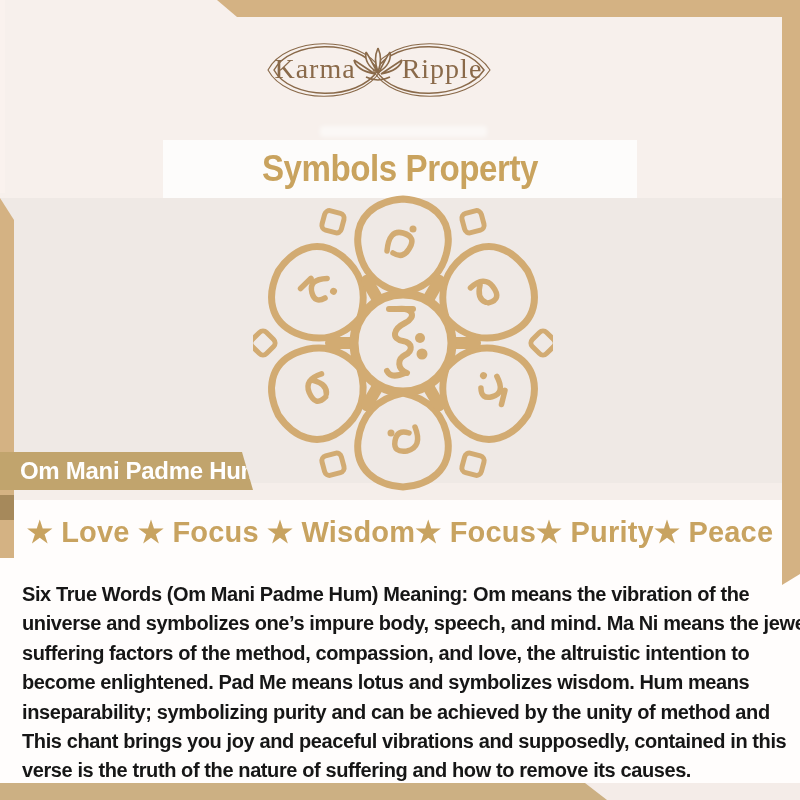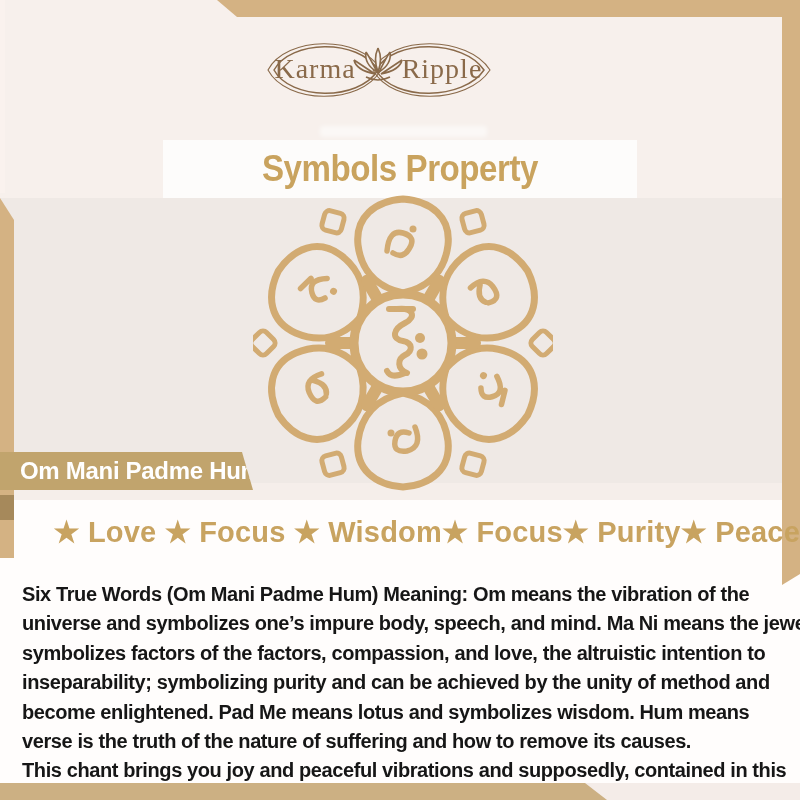--- a/index.html
+++ b/index.html
@@ -64,21 +64,21 @@
   }
   .om-banner-label{
     position:absolute;left:20px;top:0;height:38px;line-height:38px;
     color:#ffffff;font-weight:bold;font-size:24px;white-space:nowrap;
     letter-spacing:-0.3px;
   }
 
   
   .benefits-line{
     left:0;top:514px;width:800px;height:36px;line-height:36px;
-    text-align:right;color:#c8a360;font-weight:bold;font-size:29px;
+    text-align:center;color:#c8a360;font-weight:bold;font-size:29px;
     letter-spacing:0.2px;white-space:nowrap;
   }
 
   
   .description{left:22px;top:580px;width:778px;height:230px;}
   .description .line{
     height:29.4px;line-height:29.4px;white-space:nowrap;
     font-size:20px;font-weight:bold;letter-spacing:-0.4px;color:#161616;
   }
 </style>
@@ -212,20 +212,20 @@
 
   <div class="abs om-banner">
     <div class="om-banner-label">Om Mani Padme Hum</div>
   </div>
 
   <div class="abs benefits-line">★ Love ★ Focus ★ Wisdom★ Focus★ Purity★ Peace</div>
 
   <div class="abs description">
     <div class="line">Six True Words (Om Mani Padme Hum) Meaning: Om means the vibration of the</div>
     <div class="line">universe and symbolizes one’s impure body, speech, and mind. Ma Ni means the jewel,</div>
-    <div class="line">symbolizes factors of the factors, compassion, and love, the altruistic intention to</div>
+    <div class="line">suffering factors of the method, compassion, and love, the altruistic intention to</div>
+    <div class="line">become enlightened. Pad Me means lotus and symbolizes wisdom. Hum means</div>
     <div class="line">inseparability; symbolizing purity and can be achieved by the unity of method and</div>
-    <div class="line">become enlightened. Pad Me means lotus and symbolizes wisdom. Hum means</div>
+    <div class="line">This chant brings you joy and peaceful vibrations and supposedly, contained in this</div>
     <div class="line">verse is the truth of the nature of suffering and how to remove its causes.</div>
-    <div class="line">This chant brings you joy and peaceful vibrations and supposedly, contained in this</div>
   </div>
 
 </div>
 
 </body></html>

